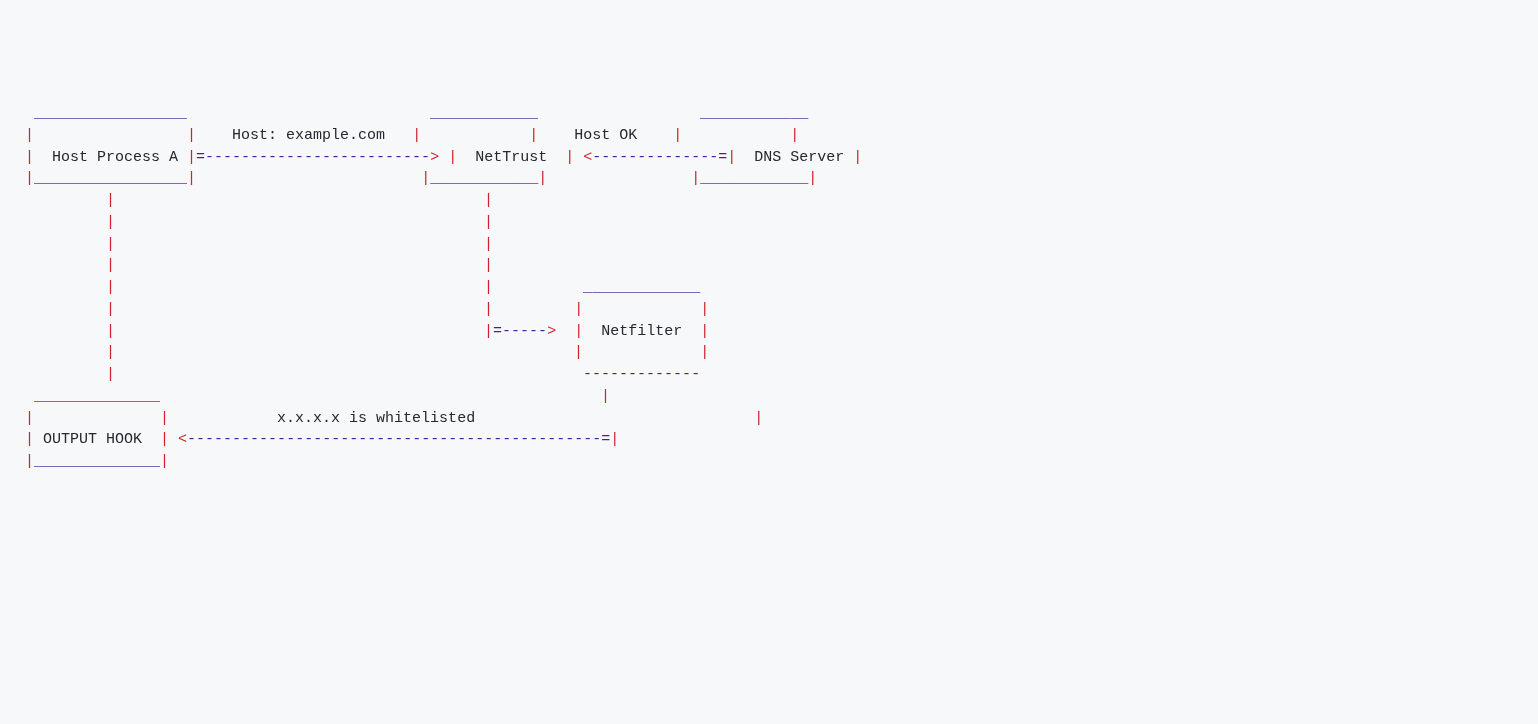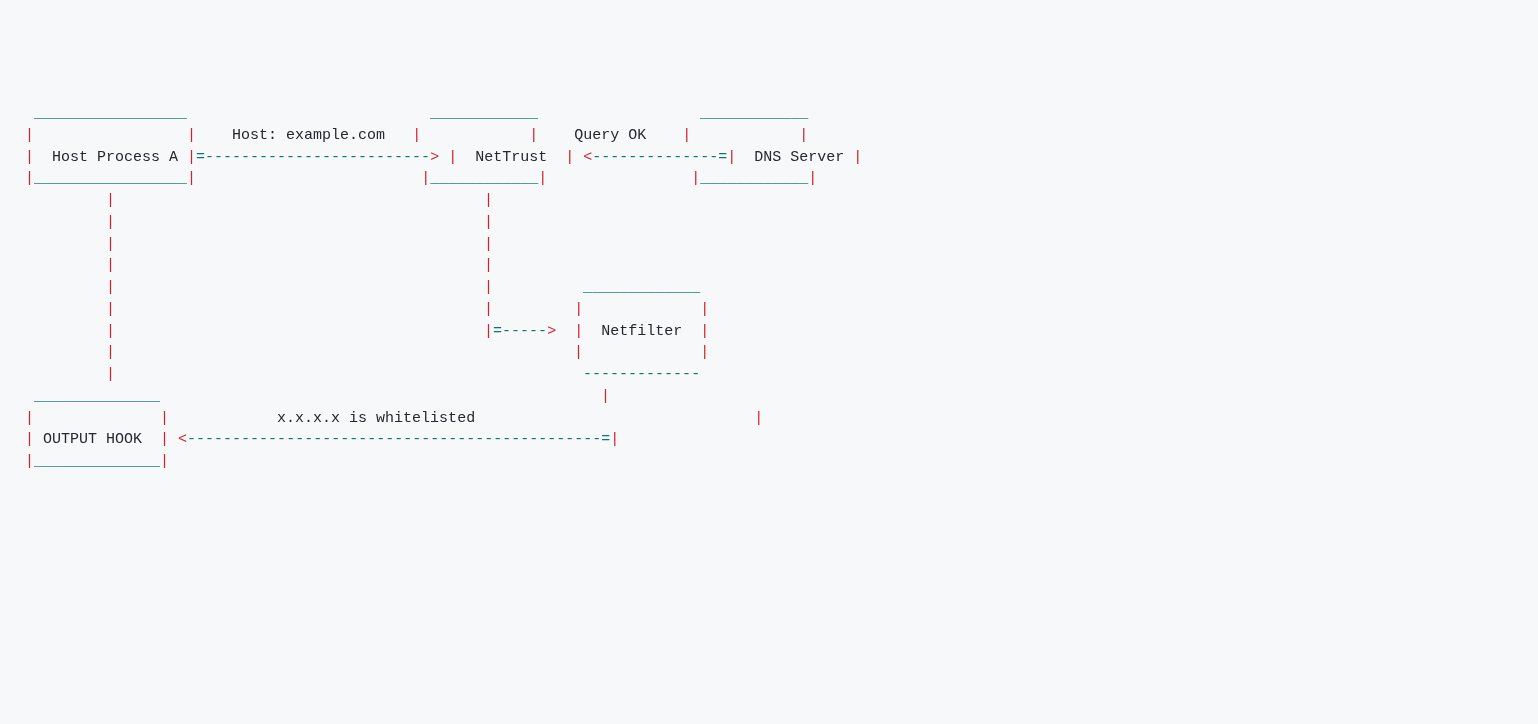--- a/index.html
+++ b/index.html
@@ -6,29 +6,29 @@
     body {
       background: #f6f8fa;
       font-family: 'SFMono-Regular', Consolas, 'Liberation Mono', Menlo, monospace;
       font-size: 15px;
       line-height: 1.45;
       color: #24292f;
       padding: 16px;
       white-space: pre;
     }
     .r { color: #cf222e; }
-    .g { color: #0f766e; }
+    .g { color: #4c1d95; }
   </style>
 </head>
 <body>
 
 
 
 <div><span class="g">  _________________                           ____________                  ____________</span>
-<span> </span><span class="r">|</span><span>                 </span><span class="r">|</span><span>    Host: example.com   </span><span class="r">|</span><span>            </span><span class="r">|</span><span>    Query OK    </span><span class="r">|</span><span>            </span><span class="r">|</span>
+<span> </span><span class="r">|</span><span>                 </span><span class="r">|</span><span>    Host: example.com   </span><span class="r">|</span><span>            </span><span class="r">|</span><span>    Host OK    </span><span class="r">|</span><span>            </span><span class="r">|</span>
 <span> </span><span class="r">|</span><span>  Host Process A </span><span class="r">|</span><span class="g">=-------------------------</span><span class="r">&gt;</span><span> </span><span class="r">|</span><span>  NetTrust  </span><span class="r">|</span><span> </span><span class="r">&lt;</span><span class="g">--------------=</span><span class="r">|</span><span>  DNS Server </span><span class="r">|</span>
 <span> </span><span class="r">|</span><span class="g">_________________</span><span class="r">|</span><span>                         </span><span class="r">|</span><span class="g">____________</span><span class="r">|</span><span>                </span><span class="r">|</span><span class="g">____________</span><span class="r">|</span>
 <span>          </span><span class="r">|</span><span>                                         </span><span class="r">|</span>
 <span>          </span><span class="r">|</span><span>                                         </span><span class="r">|</span>
 <span>          </span><span class="r">|</span><span>                                         </span><span class="r">|</span>
 <span>          </span><span class="r">|</span><span>                                         </span><span class="r">|</span>
 <span>          </span><span class="r">|</span><span>                                         </span><span class="r">|</span><span class="g">          _____________</span>
 <span>          </span><span class="r">|</span><span>                                         </span><span class="r">|</span><span>         </span><span class="r">|</span><span>             </span><span class="r">|</span>
 <span>          </span><span class="r">|</span><span>                                         </span><span class="r">|</span><span class="g">=-----</span><span class="r">&gt;</span><span>  </span><span class="r">|</span><span>  Netfilter  </span><span class="r">|</span>
 <span>          </span><span class="r">|</span><span>                                                   </span><span class="r">|</span><span>             </span><span class="r">|</span>

